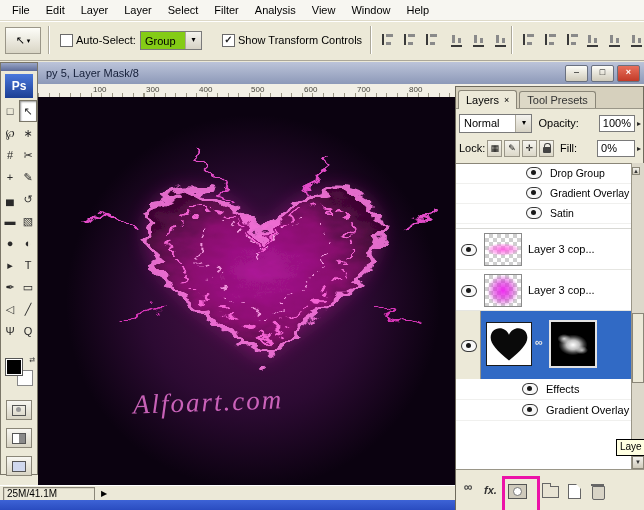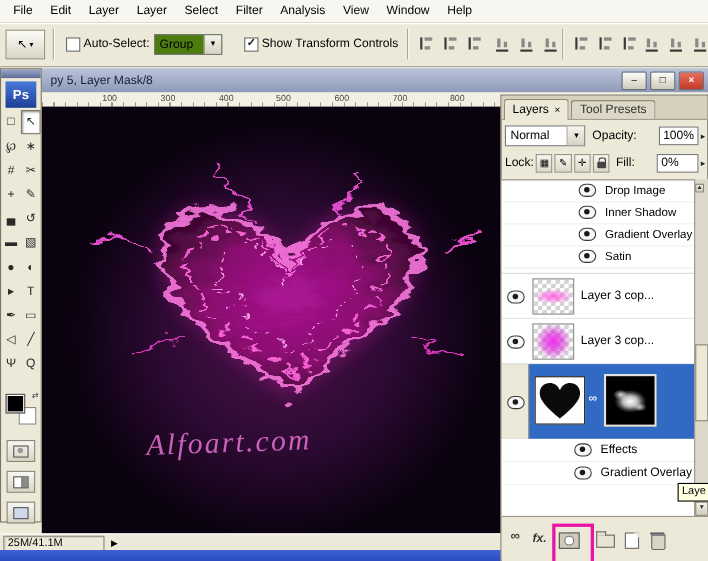--- a/index.html
+++ b/index.html
@@ -13,21 +13,21 @@
 
   
   #optionsbar{position:absolute;left:0;top:21px;width:644px;height:39px;background:#ece9d8;
               border-bottom:1px solid #aca899;box-shadow:inset 0 1px 0 #fff}
   .sep{position:absolute;top:5px;width:1px;height:28px;background:#aca899;box-shadow:1px 0 0 #fff}
   #movetoolbtn{position:absolute;left:5px;top:6px;width:34px;height:25px;border:1px solid #9a9688;
                background:linear-gradient(#fdfdf8,#d9d5c5);display:flex;align-items:center;justify-content:center;gap:2px}
   .cb{position:absolute;width:11px;height:11px;border:1px solid #6a6a6a;background:#fff;
       text-align:center;line-height:10px;font-size:10px;font-weight:bold;color:#222}
   .oblbl{position:absolute;top:13px}
-  .dd{position:absolute;background:#4d7c0f;border:1px solid #7a7a7a;height:17px;display:flex;align-items:center}
+  .dd{position:absolute;background:#84cc16;border:1px solid #7a7a7a;height:17px;display:flex;align-items:center}
   .ddtxt{padding:0 4px;flex:1}
   .ddarrow{width:15px;align-self:stretch;background:linear-gradient(#f4f3ee,#d6d2c4);
            border-left:1px solid #aca899;text-align:center;font-size:8px;line-height:16px}
   .algroup{position:absolute;top:7px;display:flex}
   .albtn{width:20px;height:22px;position:relative;border:1px solid transparent}
   .al{position:absolute;left:4px;top:5px;width:11px;height:11px}
   .al-v{border-left:2px solid #3a3a3a}
   .al-v::before,.al-v::after{content:"";position:absolute;background:#8a8a8a;height:3px}
   .al-v::before{left:2px;top:0;width:7px}
   .al-v::after{left:2px;bottom:0;width:5px}
@@ -370,25 +370,21 @@
     <span class="lockbtn">✛</span>
     <span class="lockbtn padlock"></span>
     <span class="plbl">Fill:</span>
     <span class="valbox">0%</span>
     <span class="sliderarrow">▸</span>
   </div>
 
   <div id="list">
     <div class="fxrow">
       <span class="eye"></span>
-      <span class="lbl">Drop Image</span>
-    </div>
-    <div class="fxrow">
-      <span class="eye"></span>
-      <span class="lbl">Inner Shadow</span>
+      <span class="lbl">Drop Group</span>
     </div>
     <div class="fxrow">
       <span class="eye"></span>
       <span class="lbl">Gradient Overlay</span>
     </div>
     <div class="fxrow">
       <span class="eye"></span>
       <span class="lbl">Satin</span>
     </div>
     <div class="listgap"></div>

